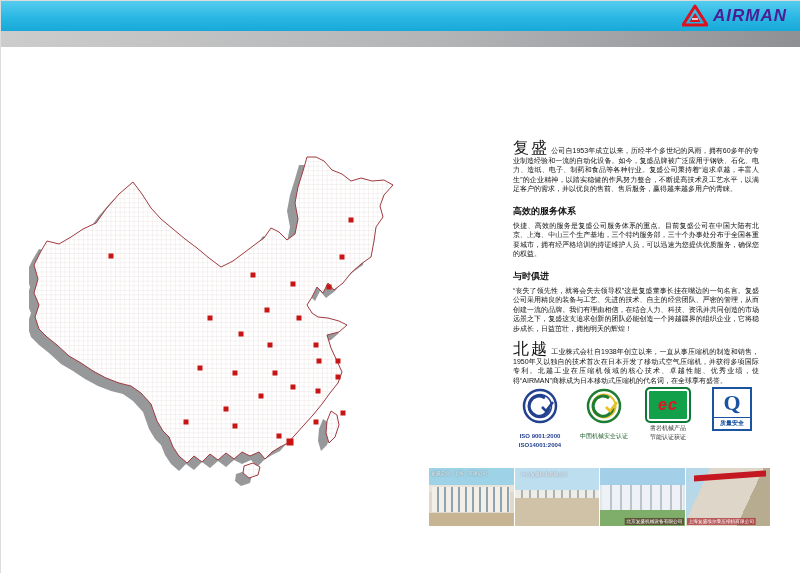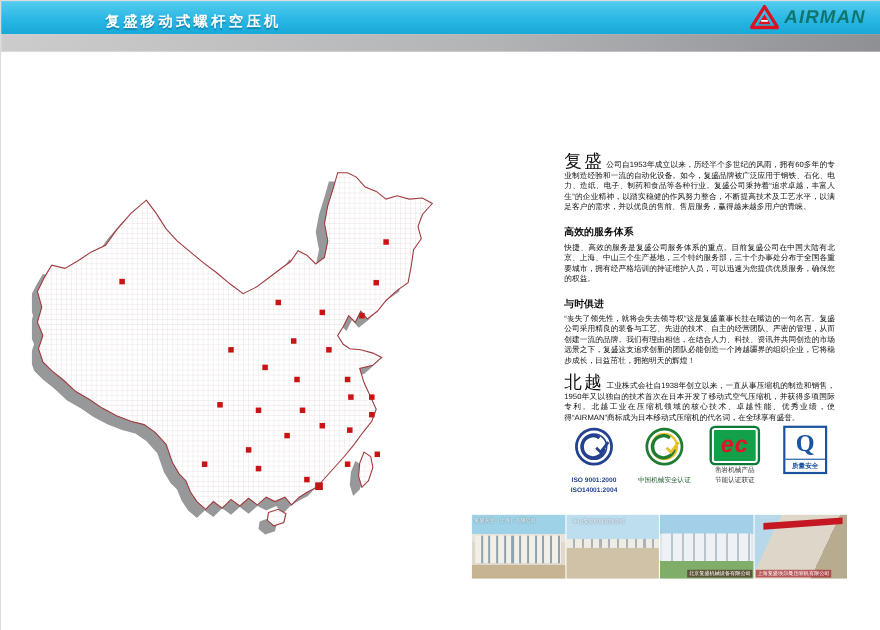--- a/index.html
+++ b/index.html
@@ -6,39 +6,39 @@
   .page{position:relative;width:800px;height:573px;background:#fff;margin:0 auto;
         font-family:"Liberation Sans",sans-serif;overflow:hidden;border:1px solid #dcdcdc;}
   
   .hd-cyan{position:absolute;left:0;top:0;width:100%;height:30px;
            background:linear-gradient(180deg,#55ccee 0%,#2ab7e4 55%,#18a9d8 100%);}
   .hd-gray{position:absolute;left:0;top:30px;width:100%;height:16px;
            background:linear-gradient(90deg,#cccccc 0%,#b3b4b6 55%,#8e9094 100%);}
   .hd-title{position:absolute;left:95px;top:10px;color:#fff;font-weight:bold;
             font-size:13px;letter-spacing:3px;text-shadow:0 1px 1px rgba(0,60,90,.35);}
   .brand{position:absolute;right:14px;top:3px;display:flex;align-items:center;gap:5px;}
-  .brand-text{color:#0f766e;font-weight:bold;font-style:italic;font-size:17px;letter-spacing:1px;}
+  .brand-text{color:#4c1d95;font-weight:bold;font-style:italic;font-size:17px;letter-spacing:1px;}
   
   .map-wrap{position:absolute;left:28px;top:135px;width:385px;height:400px;}
   
   .text-col{position:absolute;left:512px;top:142px;width:246px;color:#111;}
   .sec{margin-bottom:11px;}
   .big-head{font-size:16px;font-weight:normal;letter-spacing:2px;}
   .sub-head{font-size:9px;font-weight:bold;margin:0 0 3px 0;}
   .body-txt{font-size:7px;line-height:9.5px;text-align:justify;}
   .inline-body{display:inline;}
   
   .badges{position:absolute;left:510px;top:386px;width:250px;display:flex;justify-content:space-between;}
   .badge{width:58px;text-align:center;}
   .badge .cap{font-size:6px;line-height:7px;color:#333;margin-top:2px;}
   .cap-blue{color:#23418f !important;font-weight:bold;}
   .cap-green{color:#1d5c2a !important;}
   .b3box{width:42px;height:32px;margin:0 auto;background:#13a04a;border:2px solid #0c7a36;
          border-radius:5px;box-shadow:inset 0 0 0 2px #fff;display:flex;align-items:center;justify-content:center;}
-  .b3box span{color:#e01424;font-weight:bold;font-style:italic;font-size:21px;letter-spacing:1px;}
+  .b3box span{color:#e01424;font-weight:bold;font-style:italic;font-size:16px;letter-spacing:1px;}
   .b4box{width:36px;height:40px;margin:0 auto;border:2px solid #1a53a0;background:#fff;
          display:flex;flex-direction:column;align-items:center;}
   .b4q{flex:1;display:flex;align-items:center;justify-content:center;
        color:#1a53a0;font-size:22px;font-weight:bold;font-family:"Liberation Serif",serif;line-height:1;}
   .b4s{font-size:6px;color:#1a53a0;font-weight:bold;border-top:1px solid #1a53a0;width:100%;padding:1px 0;}
   
   .photos{position:absolute;left:428px;top:467px;width:341px;height:58px;display:flex;gap:1px;background:#fff;}
   .photo{flex:1;position:relative;overflow:hidden;}
   .photo:nth-child(1){background:
      linear-gradient(180deg,#9ed2e6 0 30%,#e9e4da 30% 42%,#dfd9cd 42% 78%,#c6b493 78% 100%);}
@@ -64,21 +64,20 @@
   .pcap-3{right:1px;bottom:1px;transform-origin:right bottom;background:rgba(70,25,25,.6);padding:0 2px;}
   .pcap-4{left:1px;bottom:1px;transform-origin:left bottom;background:rgba(165,25,35,.65);padding:0 2px;}
 </style>
 </head>
 <body>
 
 <div class="page">
 
   <div class="hd-cyan"></div>
   <div class="hd-gray"></div>
-  <div class="hd-title">复盛移动式螺杆空压机</div>
   <div class="brand">
     <svg width="26" height="23" viewBox="0 0 26 23">
       <path d="M13,2 L25,21 H1 Z" fill="none" stroke="#dc1220" stroke-width="3" stroke-linejoin="round"></path>
       <path d="M13,9 L18.5,18 H7.5 Z" fill="#dc1220"></path>
       <path d="M10,15 h6" stroke="#fff" stroke-width="1.5"></path>
     </svg>
     <span class="brand-text">AIRMAN</span>
   </div>
 
   <div class="map-wrap">

